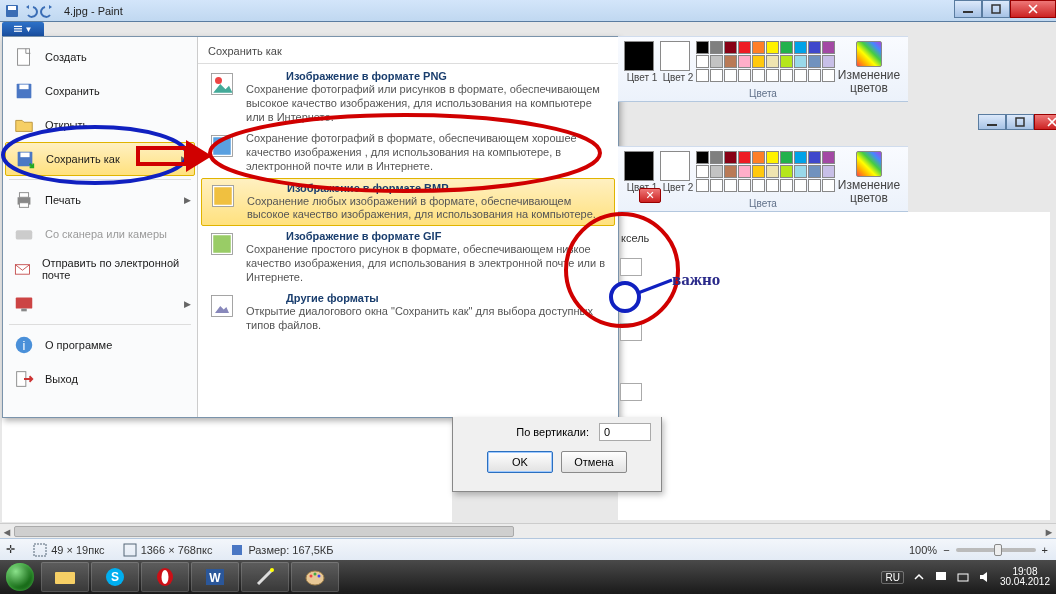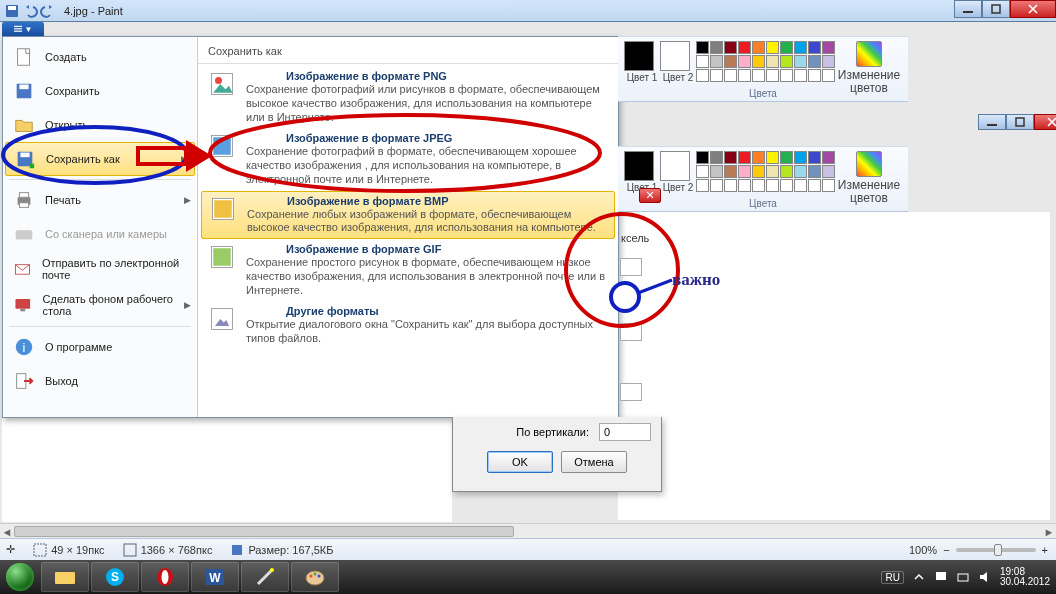--- a/index.html
+++ b/index.html
@@ -111,21 +111,21 @@
   .taskbar {
     position:absolute; left:0; bottom:0; width:1056px; height:34px;
     background:linear-gradient(#4a4a4a,#1a1a1a); display:flex; align-items:center;
   }
   .start-orb{ width:40px; height:34px; display:flex; align-items:center; justify-content:center;}
   .orb{ width:28px; height:28px; border-radius:50%; background:radial-gradient(circle at 35% 30%,#8be28b,#1a6e1a 60%,#063906); box-shadow:0 0 4px rgba(120,255,120,.6) inset;}
   .task{ width:48px; height:30px; margin:2px 1px; border:1px solid rgba(255,255,255,.15); border-radius:2px; display:flex; align-items:center; justify-content:center;}
   .task.active{ background:rgba(255,255,255,.12); }
   .tray{ position:absolute; right:6px; display:flex; align-items:center; gap:8px; color:#fff; font-size:10px;}
   .tray .lang{ border:1px solid rgba(255,255,255,.3); padding:0 3px; border-radius:2px;}
-  .tray .clock{ text-align:left; line-height:1.05;}
+  .tray .clock{ text-align:center; line-height:1.05;}
   .tray-icon{width:14px;height:14px;}
 
   .scroll-h { position:absolute; left:0; top:523px; width:1056px; height:15px; background:#ececec; border-top:1px solid #ccc;}
   .scroll-h .thumb{ position:absolute; left:14px; top:2px; height:11px; width:500px; background:#cfcfcf; border:1px solid #aaa; border-radius:2px;}
   .scroll-h .arr{ position:absolute; top:0; width:14px; height:15px; display:flex;align-items:center;justify-content:center;color:#666;}
 
   
   .canvas {
     position:absolute; left:2px; top:418px; width:450px; height:104px; background:#fff;
   }
@@ -259,21 +259,20 @@
         </span>
       <span>Отправить по электронной почте</span>
     </div>
     <div class="fm-item">
       <span class="fm-icon">
           <svg viewBox="0 0 24 24">
             <rect x="3" y="5" width="18" height="12" fill="#c44" rx="1"></rect>
             <rect x="9" y="17" width="6" height="3" fill="#888"></rect>
           </svg>
         </span>
-      <span>Сделать фоном рабочего стола</span>
       <span class="fm-arrow">▶</span>
     </div>
     <div class="fm-sep"></div>
     <div class="fm-item">
       <span class="fm-icon">
           <svg viewBox="0 0 24 24">
             <circle cx="12" cy="12" r="9" fill="#4a90d9"></circle>
             <text x="12" y="17" text-anchor="middle" fill="#fff" font-size="14" font-family="Georgia">i</text>
           </svg>
         </span>
@@ -303,21 +302,20 @@
         <div class="format-title">Изображение в формате PNG</div>
         <div class="format-desc">Сохранение фотографий или рисунков в формате, обеспечивающем высокое качество изображения, для использования на компьютере или в Интернете.</div>
       </div>
     </div>
     <div class="format-item">
       <span class="format-icon"><svg viewBox="0 0 32 32">
             <rect x="4" y="4" width="24" height="24" fill="#fff" stroke="#999"></rect>
             <rect x="6" y="6" width="20" height="20" fill="#5aa0e0"></rect>
           </svg></span>
       <div>
-        <div class="format-title">Изображение в формате JPEG</div>
         <div class="format-desc">Сохранение фотографий в формате, обеспечивающем хорошее качество изображения , для использования на компьютере, в электронной почте или в Интернете.</div>
       </div>
     </div>
     <div class="format-item selected">
       <span class="format-icon"><svg viewBox="0 0 32 32">
             <rect x="4" y="4" width="24" height="24" fill="#fff" stroke="#999"></rect>
             <rect x="6" y="6" width="20" height="20" fill="#f0c040"></rect>
           </svg></span>
       <div>
         <div class="format-title">Изображение в формате BMP</div>

